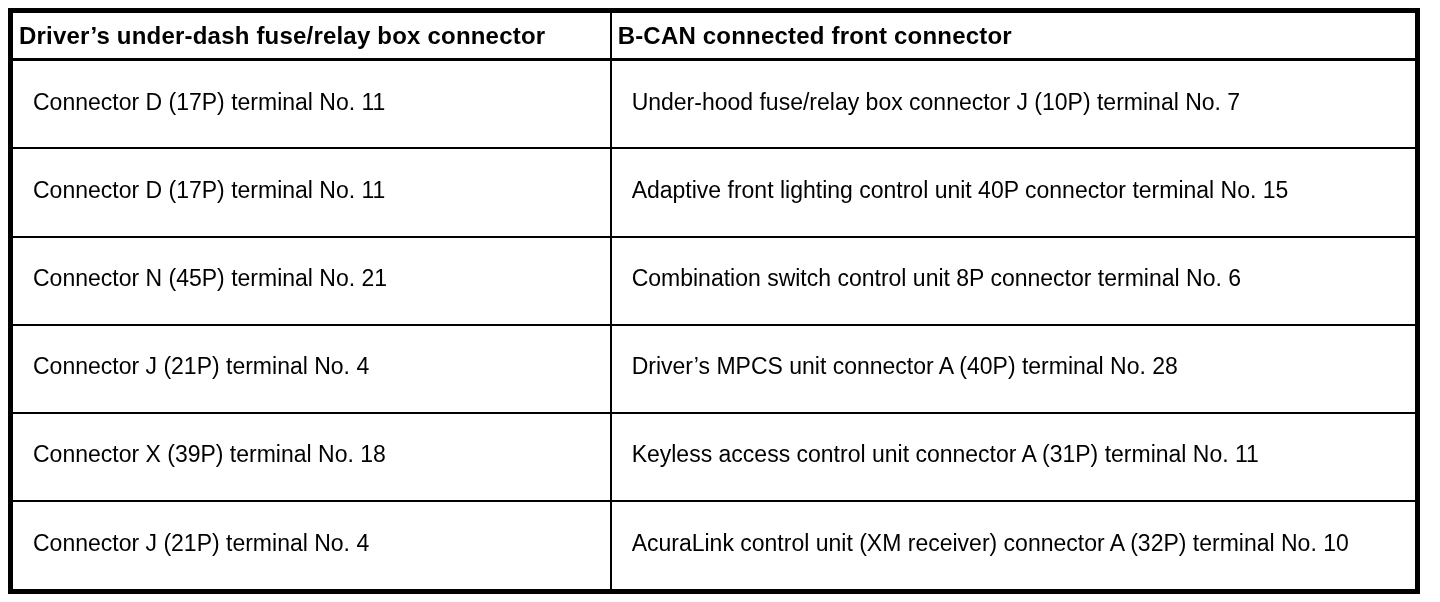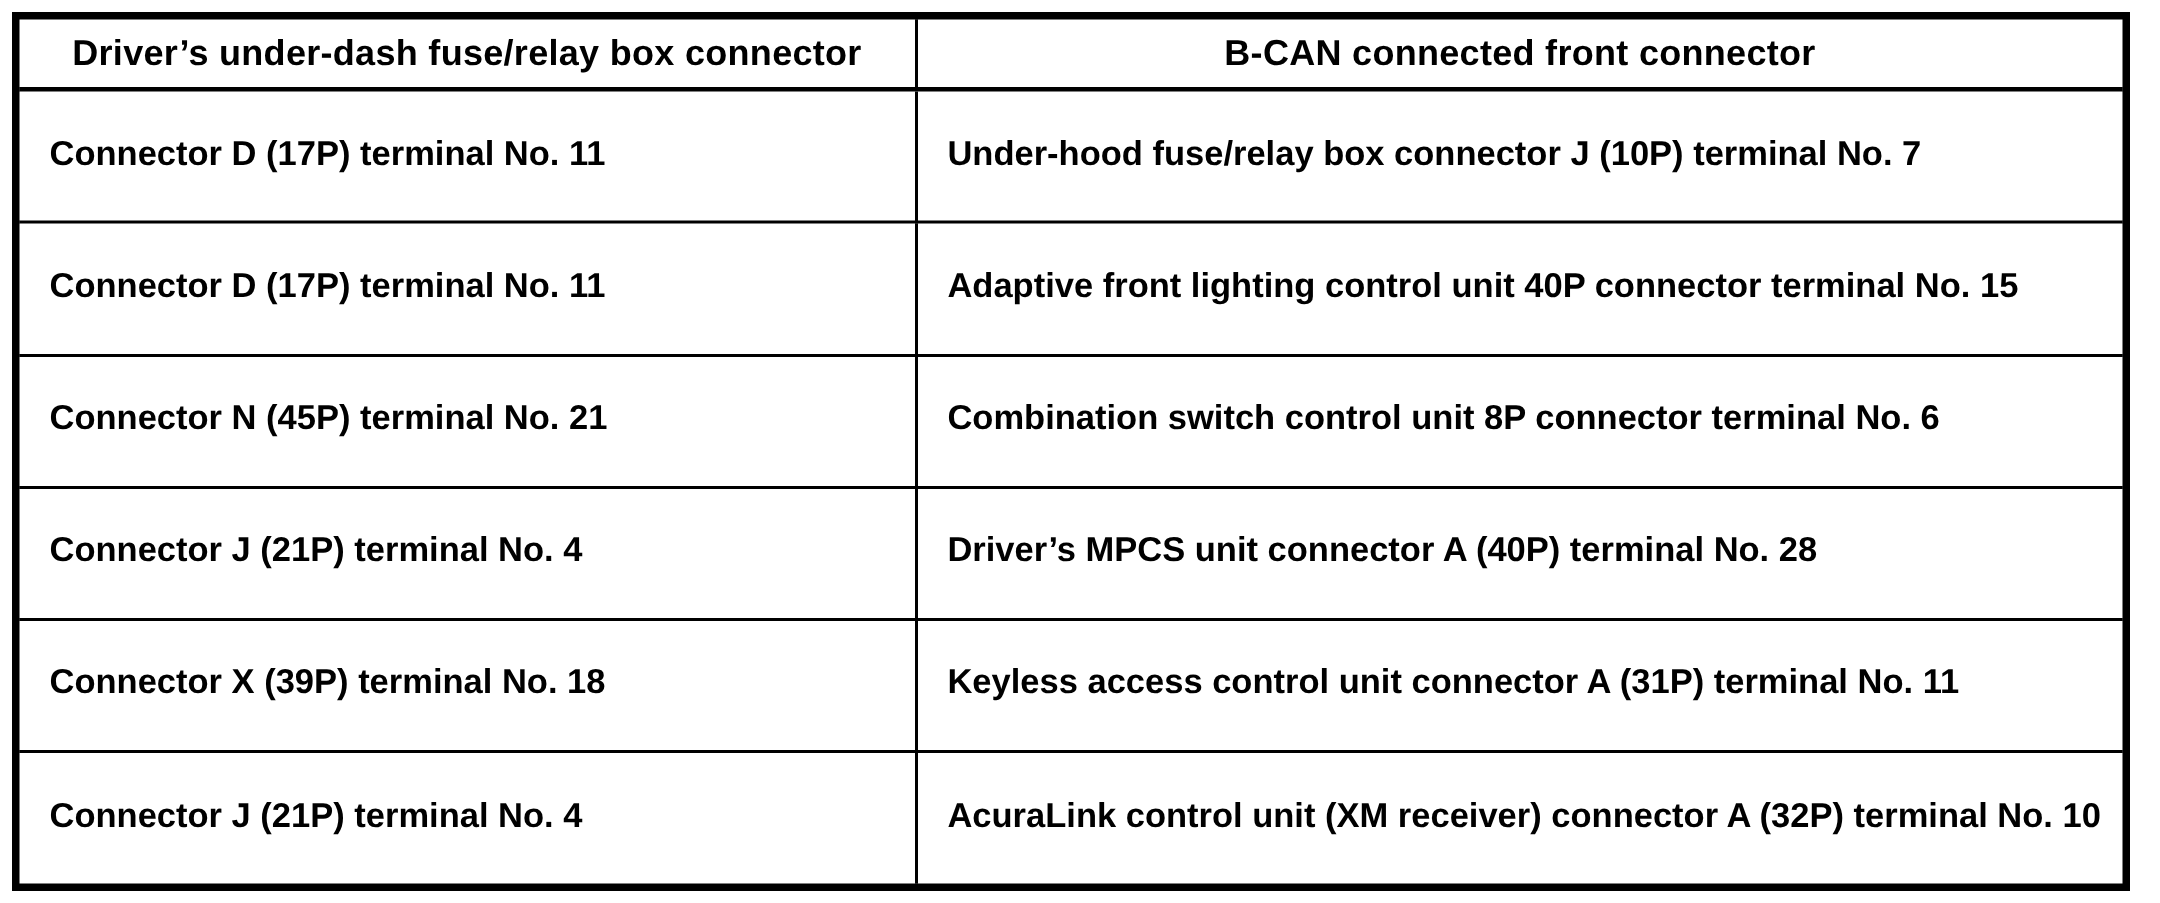--- a/index.html
+++ b/index.html
@@ -25,30 +25,30 @@
     background: #ffffff;
   }
   .connector-table col.col-left  { width: 598px; }
   .connector-table col.col-right { width: 804px; }
   .connector-table th {
     border: 2px solid #000000;
     border-bottom: 3px solid #000000;
     height: 45px;
     font-size: 24px;
     font-weight: bold;
-    text-align: center;
+    text-align: left;
     vertical-align: middle;
     padding: 0 6px;
     letter-spacing: 0.2px;
   }
   .connector-table td {
     border: 2px solid #000000;
     height: 51px;
     font-size: 23px;
-    font-weight: bold;
+    font-weight: normal;
     text-align: left;
     vertical-align: middle;
     padding: 0 8px 4px 20px;
     white-space: nowrap;
     overflow: hidden;
   }
 </style>
 </head>
 <body>
 

